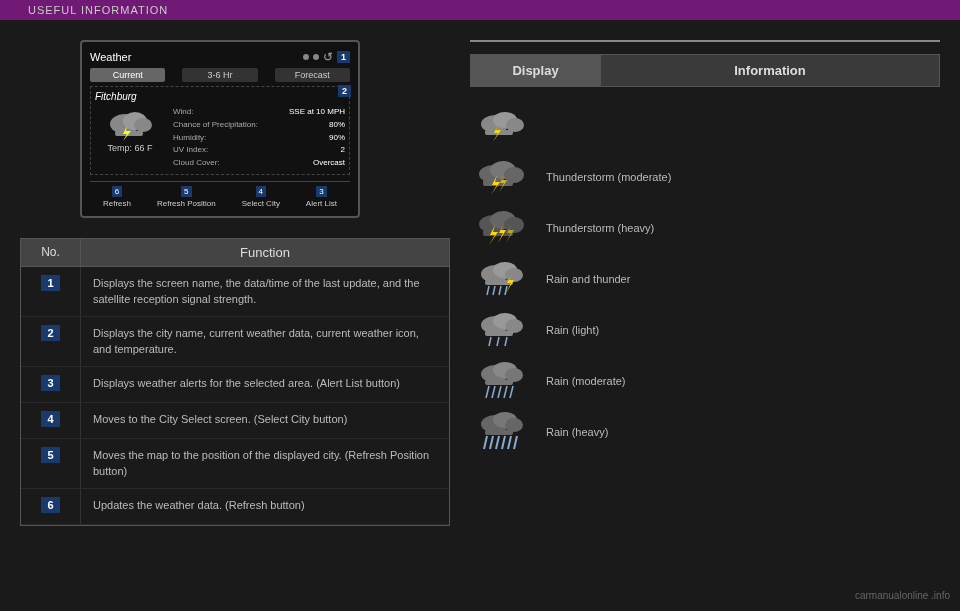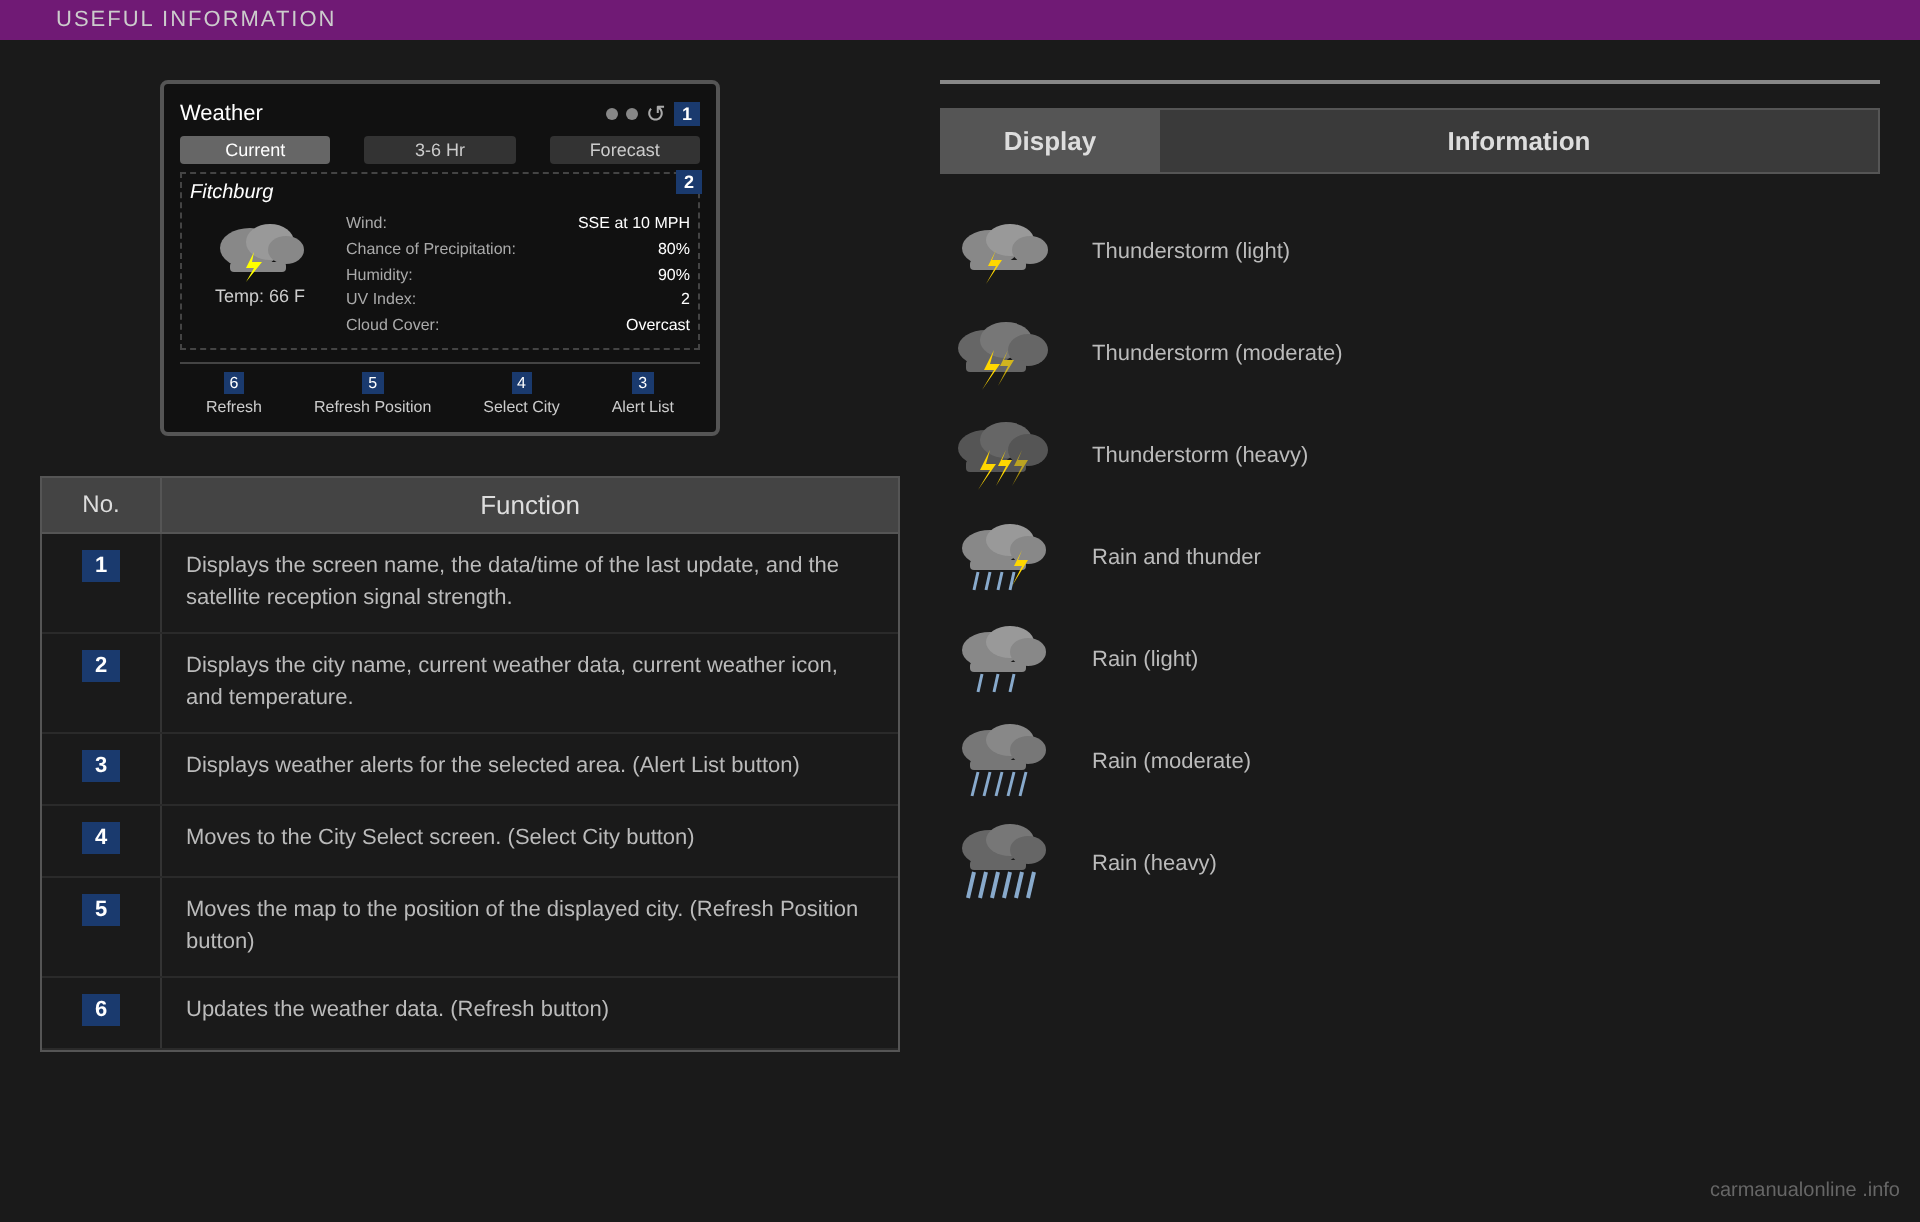--- a/index.html
+++ b/index.html
@@ -412,21 +412,21 @@
       </div>
     </div>
   </div>
 
   <div class="right-panel">
     <div class="section-divider"></div>
 
     <table class="info-table">
       <thead>
         <tr>
-          <th class="display-col" style="width:109px;">
+          <th class="display-col" style="width:130px;">
             <span>Display</span>
           </th>
           <th class="info-col">
             <span>Information</span>
           </th>
         </tr>
       </thead>
     </table>
 
     <div class="weather-icons-list">
@@ -434,21 +434,20 @@
       <div class="weather-icon-row">
         <div class="weather-icon-cell">
           <svg width="55" height="40" viewBox="0 0 55 40">
             <ellipse cx="22" cy="18" rx="14" ry="9" fill="#888"></ellipse>
             <ellipse cx="32" cy="14" rx="12" ry="8" fill="#999"></ellipse>
             <ellipse cx="42" cy="19" rx="9" ry="7" fill="#888"></ellipse>
             <rect x="12" y="24" width="28" height="5" rx="2" fill="#888"></rect>
             <polygon points="25,19 21,27 25,27 20,36 28,24 23,24" fill="#ffd700"></polygon>
           </svg>
         </div>
-        <div class="weather-info-text">Thunderstorm (light)</div>
       </div>
 
       <div class="weather-icon-row">
         <div class="weather-icon-cell">
           <svg width="55" height="40" viewBox="0 0 55 40">
             <ellipse cx="20" cy="17" rx="14" ry="9" fill="#666"></ellipse>
             <ellipse cx="30" cy="13" rx="13" ry="9" fill="#777"></ellipse>
             <ellipse cx="41" cy="18" rx="10" ry="8" fill="#666"></ellipse>
             <rect x="10" y="23" width="30" height="6" rx="2" fill="#666"></rect>
             <polygon points="24,18 19,28 24,28 18,38 27,25 22,25" fill="#ffd700"></polygon>

